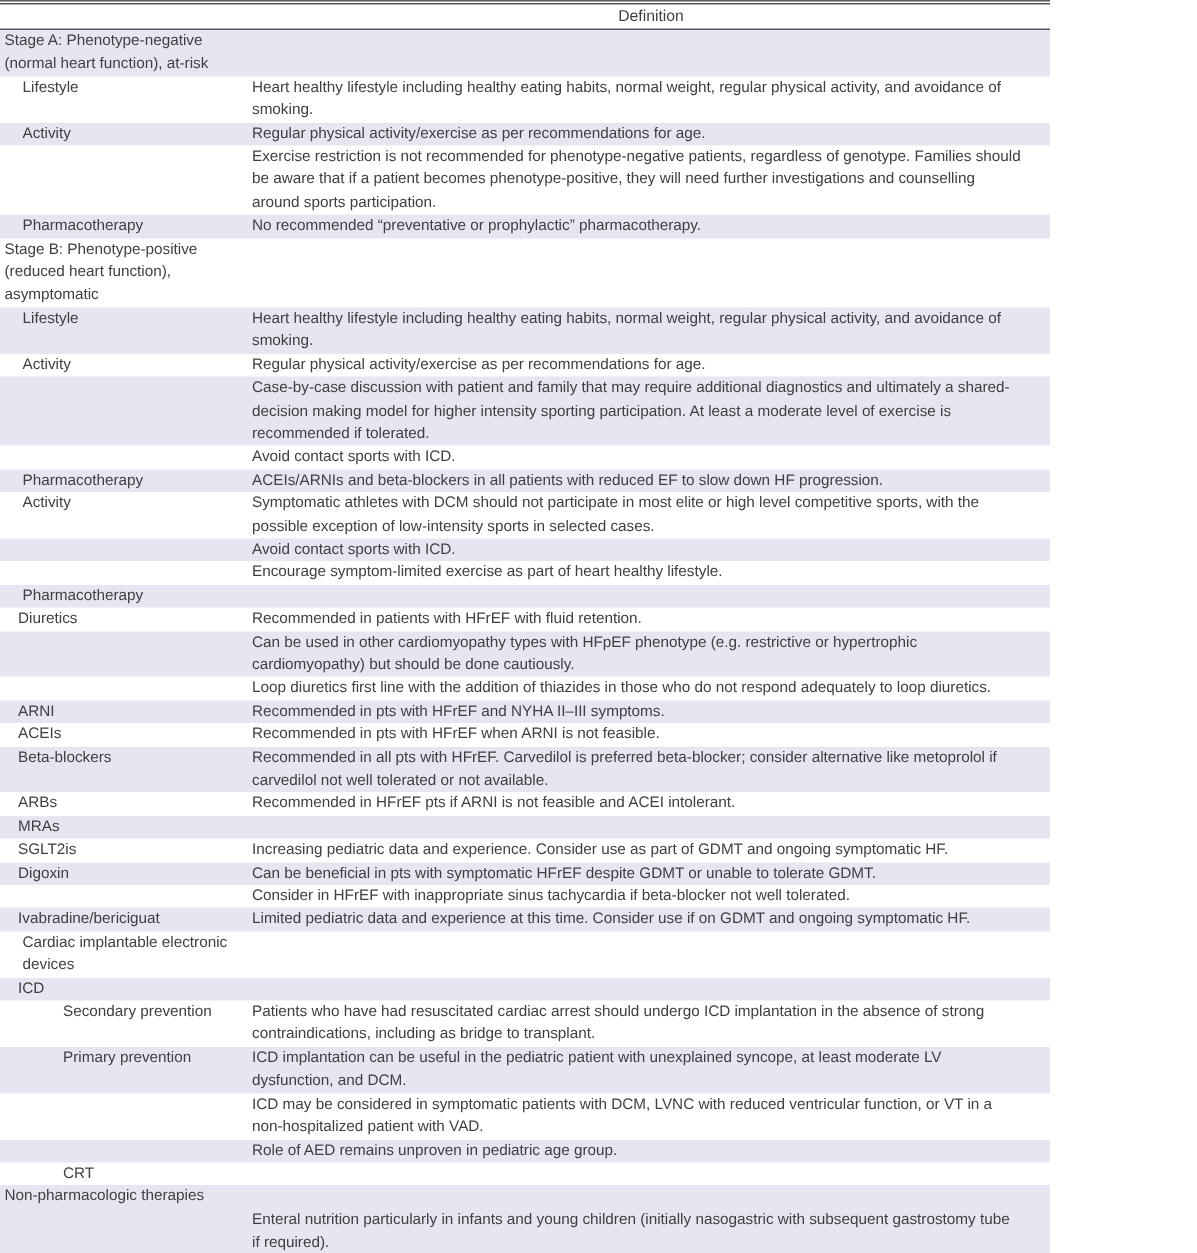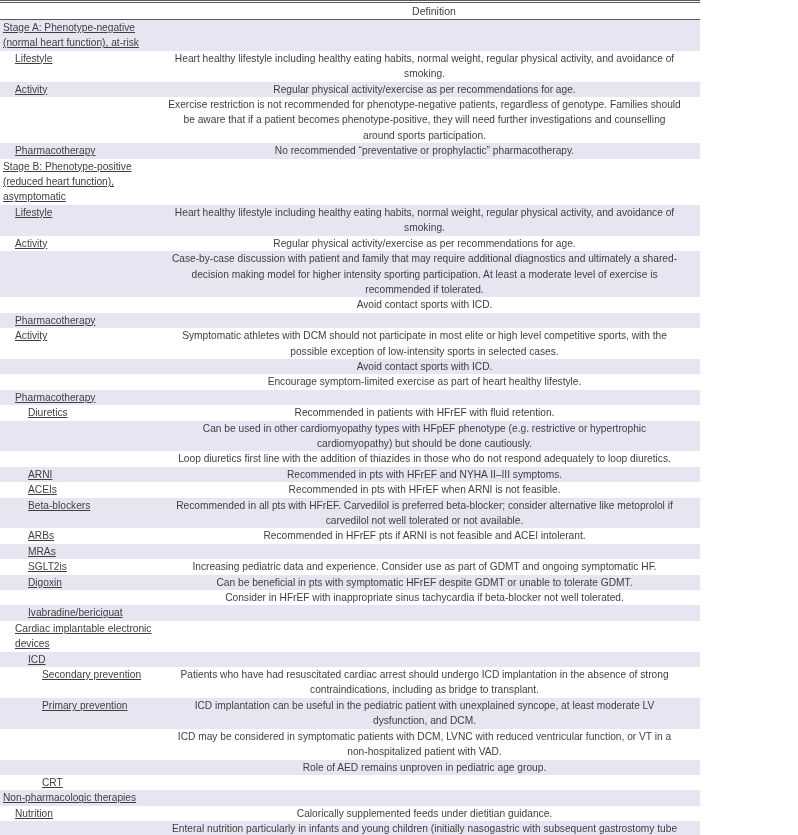--- a/index.html
+++ b/index.html
@@ -24,25 +24,25 @@
     text-align: center;
     font-size: 10.5px;
     line-height: 14px;
   }
   .row { display: flex; }
   .row.shaded { background: var(--row_shade, #e9e4f1); }
   .cell {
     font-size: 10.2px;
     line-height: 15.4px;
   }
-  .label { flex: 0 0 168px; padding-right: 4px; text-decoration: underline; }
-  .definition { flex: 1; padding-right: 19px; text-align: center; }
+  .label { flex: 0 0 168px; padding-right: 4px; }
+  .definition { flex: 1; padding-right: 19px; }
   .ind-0 { padding-left: 3px; }
   .ind-1 { padding-left: 15px; }
-  .ind-2 { padding-left: 28px; }
+  .ind-2 { padding-left: 12px; }
   .ind-3 { padding-left: 42px; }
 </style>
 </head>
 <body>
 
 <div class="table">
   <div class="rule-double"></div>
   <div class="thead">
     <div class="th-label"></div>
     <div class="th-def">Definition</div>
@@ -84,20 +84,21 @@
       <div class="row shaded">
         <div class="cell label ind-0"></div>
         <div class="cell definition">Case-by-case discussion with patient and family that may require additional diagnostics and ultimately a shared-decision making model for higher intensity sporting participation. At least a moderate level of exercise is recommended if tolerated.</div>
       </div>
       <div class="row">
         <div class="cell label ind-0"></div>
         <div class="cell definition">Avoid contact sports with ICD.</div>
       </div>
       <div class="row shaded">
         <div class="cell label ind-1">Pharmacotherapy</div>
+        <div class="cell definition">ACEIs/ARNIs and beta-blockers in all patients with reduced EF to slow down HF progression.</div>
       </div>
       <div class="row">
         <div class="cell label ind-1">Activity</div>
         <div class="cell definition">Symptomatic athletes with DCM should not participate in most elite or high level competitive sports, with the possible exception of low-intensity sports in selected cases.</div>
       </div>
       <div class="row shaded">
         <div class="cell label ind-0"></div>
         <div class="cell definition">Avoid contact sports with ICD.</div>
       </div>
       <div class="row">
@@ -146,20 +147,21 @@
       <div class="row shaded">
         <div class="cell label ind-2">Digoxin</div>
         <div class="cell definition">Can be beneficial in pts with symptomatic HFrEF despite GDMT or unable to tolerate GDMT.</div>
       </div>
       <div class="row">
         <div class="cell label ind-0"></div>
         <div class="cell definition">Consider in HFrEF with inappropriate sinus tachycardia if beta-blocker not well tolerated.</div>
       </div>
       <div class="row shaded">
         <div class="cell label ind-2">Ivabradine/bericiguat</div>
+        <div class="cell definition">Limited pediatric data and experience at this time. Consider use if on GDMT and ongoing symptomatic HF.</div>
       </div>
       <div class="row">
         <div class="cell label ind-1">Cardiac implantable electronic devices</div>
         <div class="cell definition"></div>
       </div>
       <div class="row shaded">
         <div class="cell label ind-2">ICD</div>
         <div class="cell definition"></div>
       </div>
       <div class="row">
@@ -177,24 +179,20 @@
       <div class="row shaded">
         <div class="cell label ind-0"></div>
         <div class="cell definition">Role of AED remains unproven in pediatric age group.</div>
       </div>
       <div class="row">
         <div class="cell label ind-3">CRT</div>
       </div>
       <div class="row shaded">
         <div class="cell label ind-0">Non-pharmacologic therapies</div>
         <div class="cell definition"></div>
-      </div>
-      <div class="row">
-        <div class="cell label ind-1">Nutrition</div>
-        <div class="cell definition">Calorically supplemented feeds under dietitian guidance.</div>
       </div>
       <div class="row shaded">
         <div class="cell label ind-0"></div>
         <div class="cell definition">Enteral nutrition particularly in infants and young children (initially nasogastric with subsequent gastrostomy tube if required).</div>
       </div>
       <div class="row">
         <div class="cell label ind-0"></div>
         <div class="cell definition">In rare circumstances with unstable inpatients parenteral supplementation may be required.</div>
       </div>
       <div class="row shaded">

